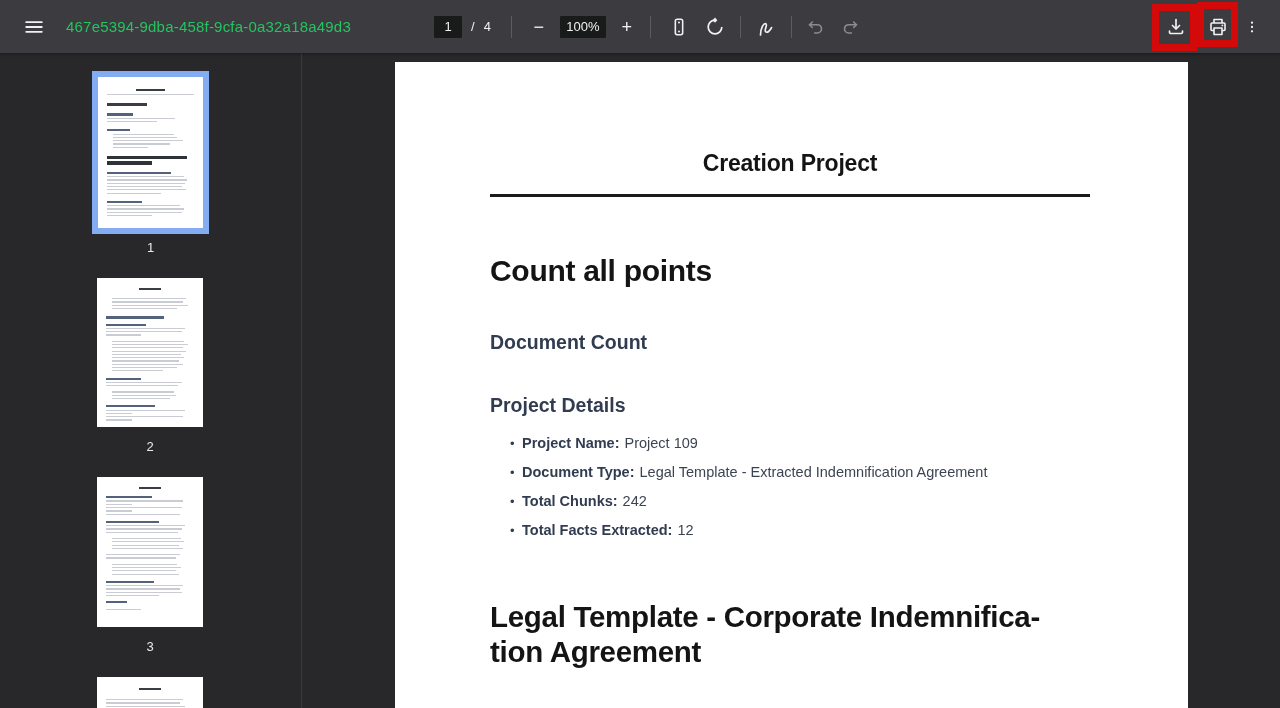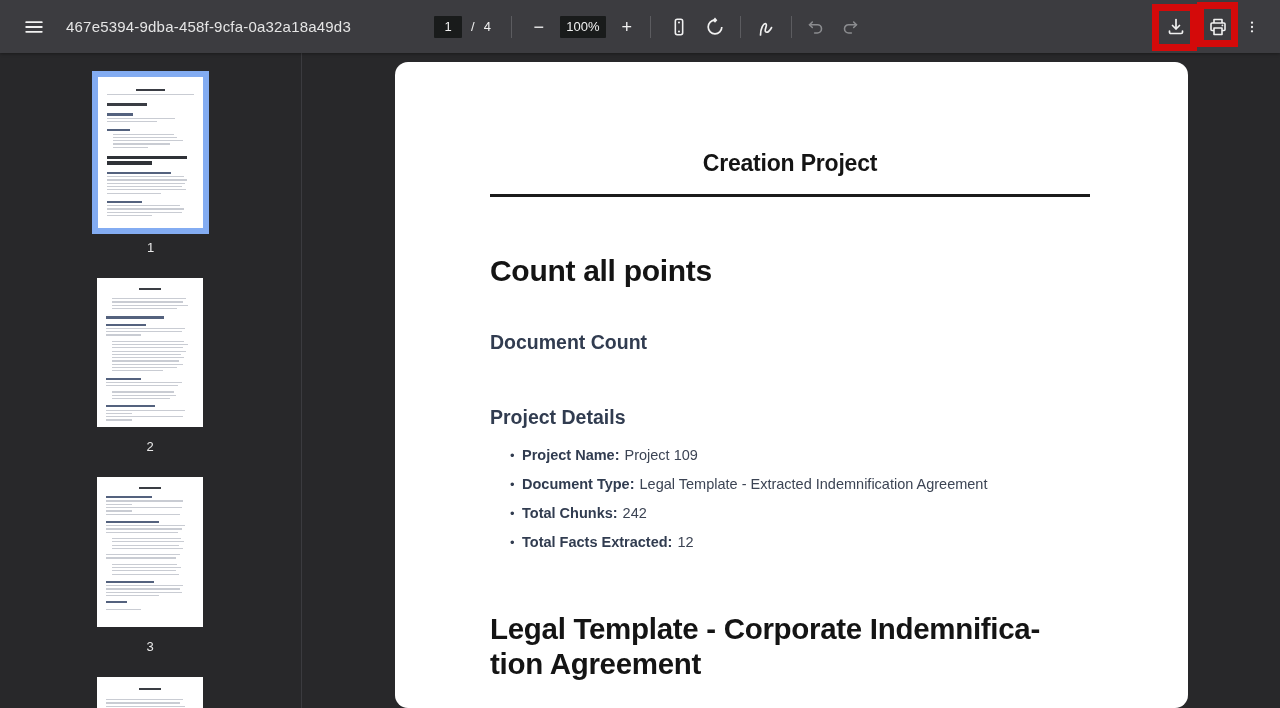--- a/index.html
+++ b/index.html
@@ -4,21 +4,21 @@
 <style>
   * { margin:0; padding:0; box-sizing:border-box; }
   html,body { width:1280px; height:708px; overflow:hidden; background:#28282a;
               font-family:"Liberation Sans","DejaVu Sans",sans-serif; }
 
   
   .toolbar { position:absolute; left:0; top:0; width:1280px; height:53px;
              background:#3c3c40; color:#f1f1f1; z-index:10;
              box-shadow:0 1px 3px rgba(0,0,0,.35); }
   .tb-left { position:absolute; left:22px; top:0; height:53px; display:flex; align-items:center; }
-  .tb-title { margin-left:20px; font-size:15px; font-weight:500; letter-spacing:.2px; color:#e5e5e5; white-space:nowrap; }
+  .tb-title { margin-left:20px; font-size:15px; font-weight:500; letter-spacing:.2px; color:#22c55e; white-space:nowrap; }
   .tb-center { position:absolute; left:434px; top:0; height:53px; display:flex; align-items:center; }
   .tb-right { position:absolute; right:0; top:0; height:53px; display:flex; align-items:center; padding-right:20px; }
   .icon-btn { width:24px; height:24px; display:flex; align-items:center; justify-content:center;
               background:none; border:none; cursor:pointer; padding:0; }
   .icon-btn svg { display:block; }
   .pg-input { width:28px; height:22px; background:#191b1b; border:none; color:#f1f1f1;
               text-align:center; font-size:13px; font-family:inherit; margin-right:9px; border-radius:1px; }
   .pg-sep-text { font-size:13px; color:#f1f1f1; margin-right:9px; }
   .pg-count { font-size:13px; color:#f1f1f1; }
   .v-sep { width:1px; height:22px; background:#5c5c60; }
@@ -45,27 +45,27 @@
   .r-title { height:2.2px; background:#3a3d44; }
   .r-hr { height:1px; background:#c9ccd3; width:100%; }
   .r-H { height:3px; background:#3a3d44; margin-left:0; margin-right:auto; }
   .r-D { height:3.4px; background:#2f3237; margin-left:0; margin-right:auto; }
   .r-b { height:2.2px; background:#54627e; margin-left:0; margin-right:auto; }
   .r-l { height:1.2px; background:#c9ccd3; margin-left:0; margin-right:auto; }
   .r-i { height:1.2px; background:#c9ccd3; margin-left:7%; margin-right:auto; }
 
   
   .viewer { position:absolute; left:302px; top:53px; width:978px; height:655px; background:#28282a; }
-  .page { position:absolute; left:93px; top:9px; width:793px; height:646px; background:#ffffff;border-radius:13px; }
+  .page { position:absolute; left:93px; top:9px; width:793px; height:646px; background:#ffffff; }
   .content { padding:88px 98px 0 95px; }
   .doc-title { font-size:23px; font-weight:bold; color:#141414; text-align:center; letter-spacing:-.2px; }
   .title-rule { height:2.5px; background:#1b1b1b; margin-top:17px; }
   .h1 { font-size:30px; font-weight:bold; color:#141414; letter-spacing:-.3px; margin-top:58px; line-height:32px; }
   .h2 { font-size:19.5px; font-weight:bold; color:#313c50; margin-top:44px; line-height:22px; }
-  .h2.second { margin-top:53px; }
+  .h2.second { margin-top:41px; }
   .body-p { font-size:14.5px; color:#3c4454; margin-top:13px; line-height:19px; }
   .body-p strong { color:#313c50; }
   .detail-list { list-style:none; margin-top:20px; padding-left:22px; }
   .detail-list li { font-size:14.5px; color:#3c4454; margin-bottom:14px; line-height:15px; position:relative; padding-left:10px; }
   .detail-list li::before { content:"•"; position:absolute; left:-2px; top:0; color:#313c50; font-size:13px; }
   .detail-list .lbl { font-weight:bold; color:#313c50; }
   .detail-list .val { padding-left:5px; }
   .legal-h1 { font-size:29.5px; font-weight:bold; color:#141414; letter-spacing:-.3px;
               margin-top:61px; line-height:35.5px; }
 </style>

